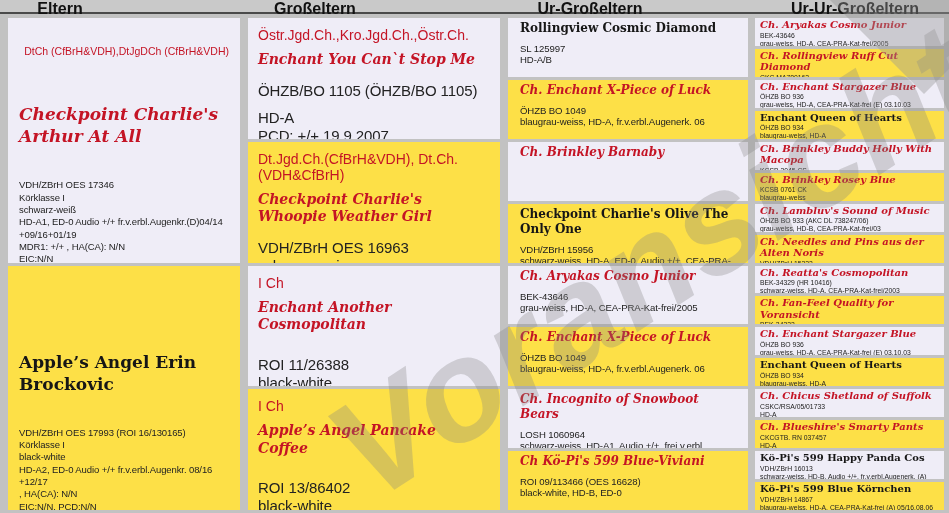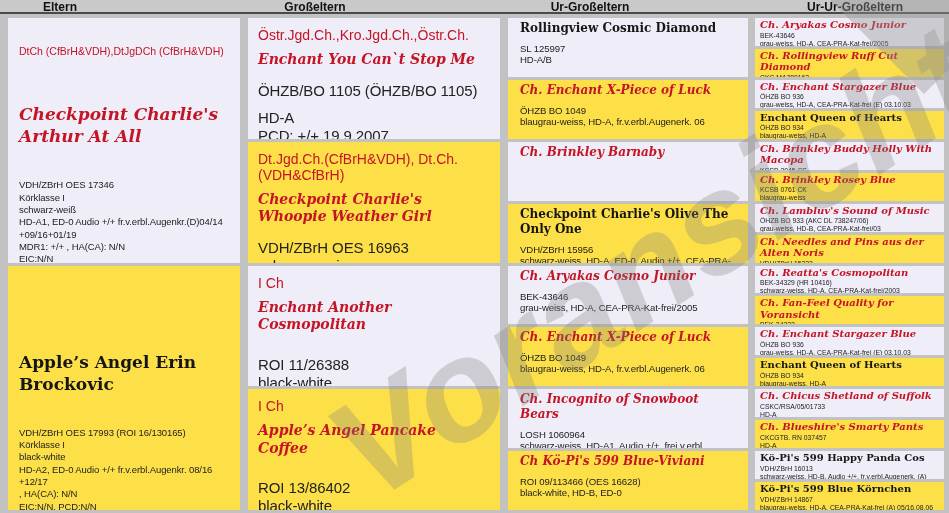--- a/index.html
+++ b/index.html
@@ -1,20 +1,20 @@
 <!DOCTYPE html>
 <html><head>
 <meta charset="utf-8">
 <style>
   html,body{margin:0;padding:0;background:#888;}
   .page{position:relative;width:949px;height:513px;background:#c2c2c2;
         font-family:"Liberation Sans",sans-serif;overflow:hidden;}
   .header{position:absolute;top:0;left:0;right:0;height:12px;background:#c9c9c9;
           border-bottom:2px solid #4a4a4a;z-index:2;}
-  .hlabel{position:absolute;top:0;transform:translateX(-50%);font-size:12px;
+  .hlabel{position:absolute;top:0;transform:translateX(-50%);font-size:16px;
           font-weight:bold;color:#111;white-space:nowrap;}
   .hl0{left:60px}.hl1{left:315px}.hl2{left:590px}.hl3{left:855px}
 
   .board{position:absolute;inset:0;}
   .col{position:absolute;top:18px;bottom:3px;display:flex;flex-direction:column;gap:3px;}
   .col0{left:8px;width:232px}
   .col1{left:248px;width:252px}
   .col2{left:508px;width:240px}
   .col3{left:755px;width:189px}
 
@@ -24,21 +24,21 @@
 
   .titleline{color:#c41425;}
   .dog-name{font-family:"DejaVu Serif","Liberation Serif",serif;font-weight:bold;}
   .dog-name.red{color:#c41425;font-style:italic;}
   .dog-name.black{color:#161616;font-style:normal;}
   .detail-line{color:#222;}
   .detail-line:empty{height:9px;}
 
   
   .col0 .cell{padding:27px 11px;}
-  .col0 .titleline{font-size:10.5px;min-height:14px;}
+  .col0 .titleline{font-size:10.5px;min-height:14px;text-align:right;}
   .col0 .dog-name{font-size:17px;line-height:1.3;margin-top:44px;}
   .col0 .details{margin-top:32px;font-size:9.5px;line-height:1.3;letter-spacing:-0.1px;}
 
   
   .col1 .cell{padding:9px 10px;}
   .col1 .titleline{font-size:14px;min-height:13px;}
   .col1 .dog-name{font-size:14px;line-height:1.25;margin-top:8px;}
   .col1 .details{margin-top:13px;font-size:15px;line-height:1.2;letter-spacing:-0.1px;}
 
   

